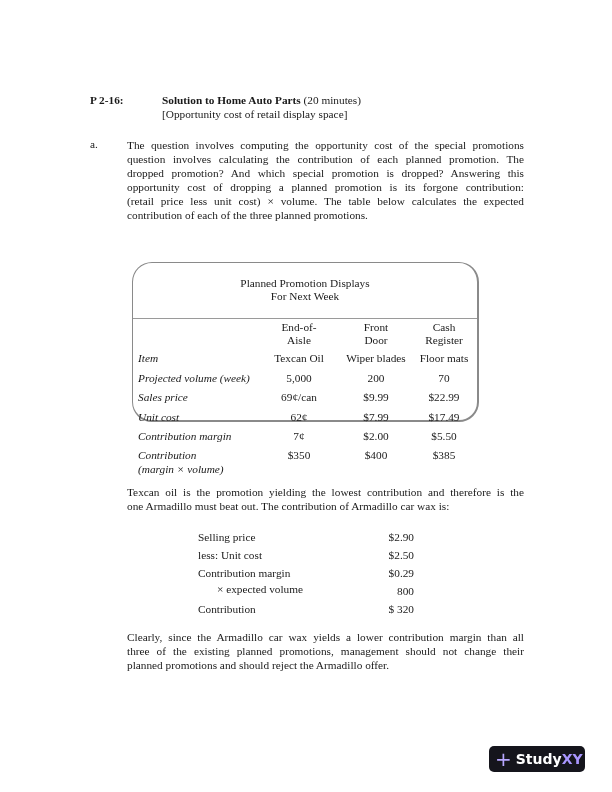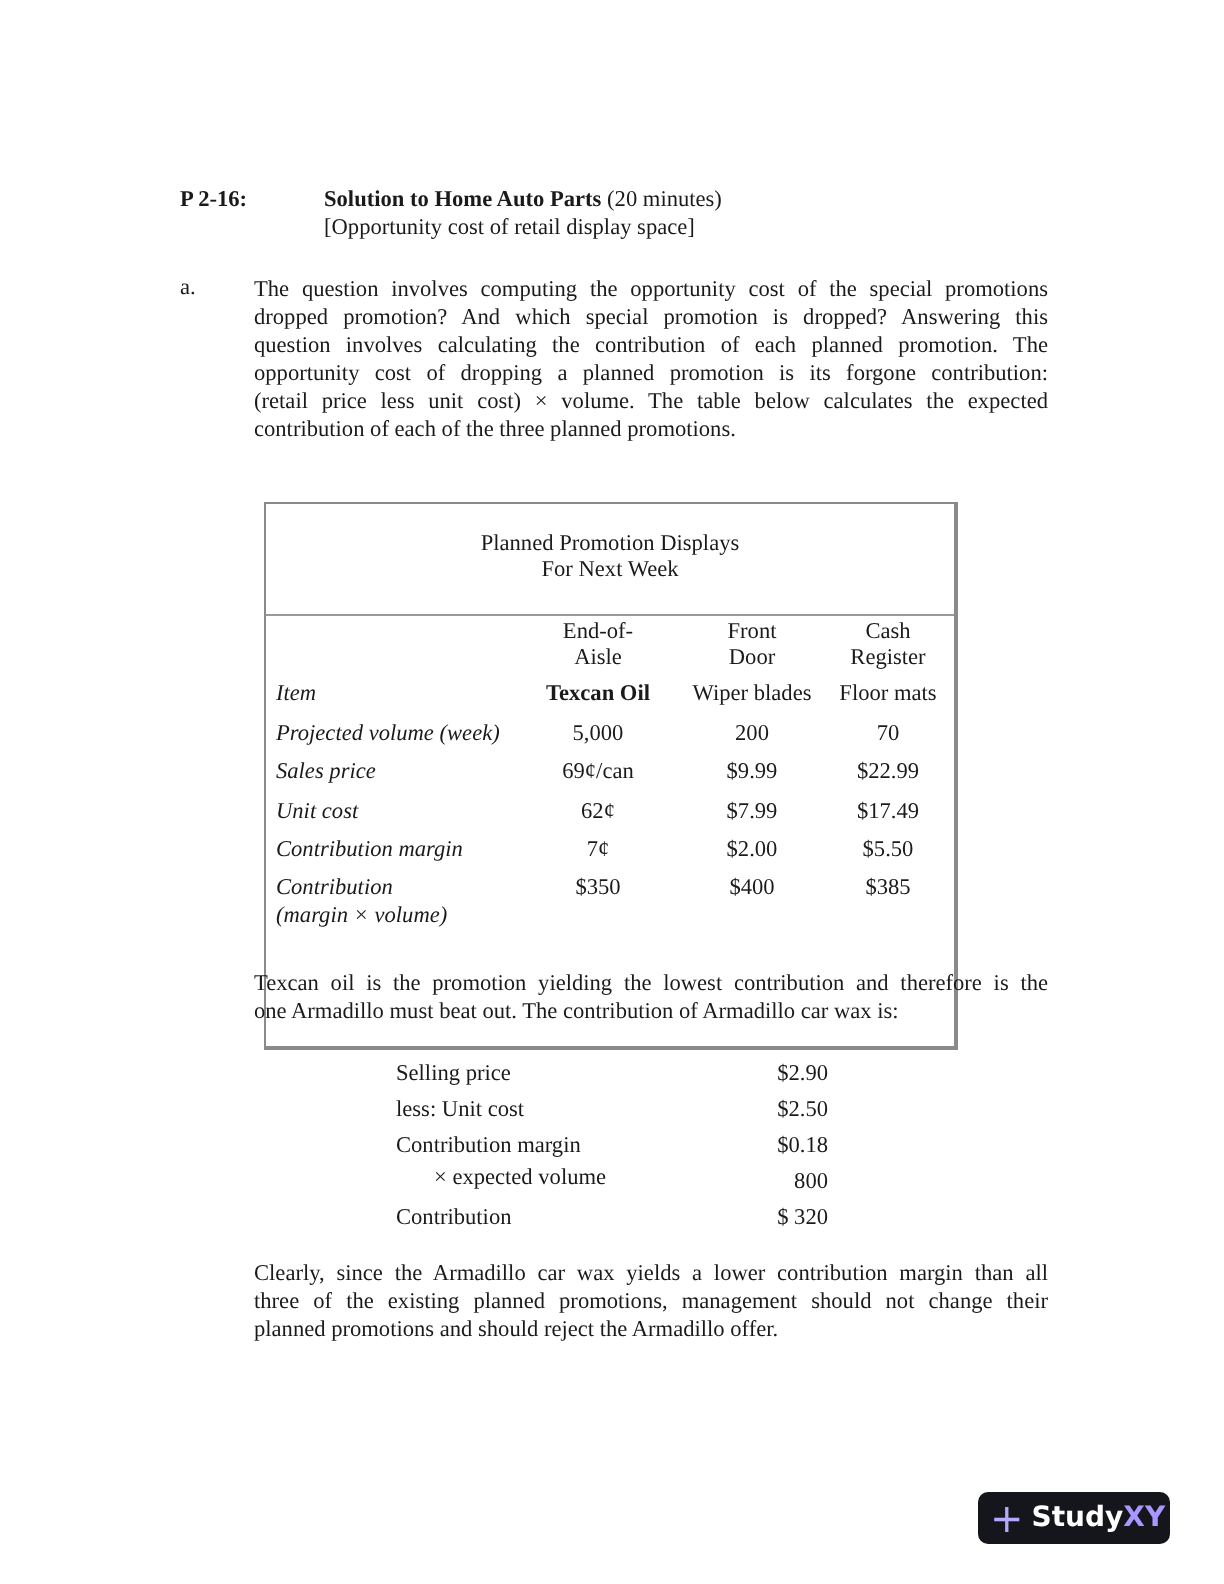--- a/index.html
+++ b/index.html
@@ -10,24 +10,25 @@
   }
   .abs { position: absolute; }
   .b { font-weight: bold; }
   .para {
     position: absolute; text-align: justify; line-height: 14px;
   }
   .para span.line { display: block; text-align: justify; text-align-last: justify; height: 14px; white-space: nowrap; }
   .para span.line.last { text-align-last: left; }
   
   .tbl {
-    position: absolute; left: 132px; top: 251px; width: 347px; height: 274px;
+    position: absolute; left: 132px; top: 262px; width: 347px; height: 160px;
     border-left: 1px solid #8a8a8a; border-top: 1px solid #8a8a8a;
     border-right: 2px solid #8a8a8a; border-bottom: 2px solid #8a8a8a;
     box-sizing: border-box;
+    border-radius: 20px;
   }
   .tbl-divider {
     position: absolute; left: 0; right: 0; top: 55px; height: 0;
     border-top: 1px solid #9a9a9a;
   }
   .tbl-title { position: absolute; left: 0; right: 0; text-align: center; line-height: 13px; }
   .cell { position: absolute; white-space: nowrap; line-height: 13px; }
   .c1 { left: 126px; width: 80px; text-align: center; }
   .c2 { left: 203px; width: 80px; text-align: center; }
   .c3 { left: 271px; width: 80px; text-align: center; }
@@ -49,42 +50,42 @@
 
 <div class="abs b" style="left:90px; top:94px;">P 2-16:</div>
 <div class="abs" style="left:162px; top:94px; white-space:nowrap;">
   <span class="b">Solution to Home Auto Parts</span><span> (20 minutes)</span>
 </div>
 <div class="abs" style="left:162px; top:108px; white-space:nowrap;">[Opportunity cost of retail display space]</div>
 
 <div class="abs" style="left:90px; top:138px;">a.</div>
 <div class="para" style="left:127px; top:138px; width:397px;">
   <span class="line">The question involves computing the opportunity cost of the special promotions</span>
+  <span class="line">question involves calculating the contribution of each planned promotion.  The</span>
   <span class="line">dropped promotion?  And which special promotion is dropped?  Answering this</span>
-  <span class="line">question involves calculating the contribution of each planned promotion.  The</span>
   <span class="line">opportunity cost of dropping a planned promotion is its forgone contribution:</span>
   <span class="line">(retail price less unit cost) × volume.  The table below calculates the expected</span>
   <span class="line last">contribution of each of the three planned promotions.</span>
 </div>
 
 <div class="tbl">
   <div class="tbl-title" style="top:14px;">Planned Promotion Displays</div>
   <div class="tbl-title" style="top:27px;">For Next Week</div>
   <div class="tbl-divider"></div>
 
   <div class="cell c1" style="top:58px;">End-of-</div>
   <div class="cell c1 u" style="top:71px;">Aisle</div>
   <div class="cell c2" style="top:58px;">Front</div>
   <div class="cell c2 u" style="top:71px;">Door</div>
   <div class="cell c3" style="top:58px;">Cash</div>
   <div class="cell c3 u" style="top:71px;">Register</div>
 
   <div>
     <div class="cell c0" style="top:89px;">Item</div>
-    <div class="cell c1" style="top:89px;font-weight:bold;">Texcan Oil</div>
+    <div class="cell c1" style="top:89px;">Texcan Oil</div>
     <div class="cell c2" style="top:89px;">Wiper blades</div>
     <div class="cell c3" style="top:89px;">Floor mats</div>
   </div>
   <div>
     <div class="cell c0" style="top:109px;">Projected volume (week)</div>
     <div class="cell c1" style="top:109px;">5,000</div>
     <div class="cell c2" style="top:109px;">200</div>
     <div class="cell c3" style="top:109px;">70</div>
   </div>
   <div>
@@ -120,21 +121,21 @@
 </div>
 
 <div>
   <div class="calc-label" style="top:531px;">Selling price</div>
   <div class="calc-val" style="top:531px;">$2.90</div>
 
   <div class="calc-label" style="top:549px;">less: Unit cost</div>
   <div class="calc-val u" style="top:549px;">$2.50</div>
 
   <div class="calc-label" style="top:567px;">Contribution margin</div>
-  <div class="calc-val" style="top:567px;">$0.18</div>
+  <div class="calc-val" style="top:567px;">$0.29</div>
 
   <div class="calc-label" style="top:583px;margin-left:19px;">× expected volume</div>
   <div class="calc-val u" style="top:585px;">   800</div>
 
   <div class="calc-label" style="top:603px;">Contribution</div>
   <div class="calc-val u" style="top:603px;">$ 320</div>
 </div>
 
 <div class="para" style="left:127px; top:630px; width:397px;">
   <span class="line">Clearly, since the Armadillo car wax yields a lower contribution margin than all</span>

